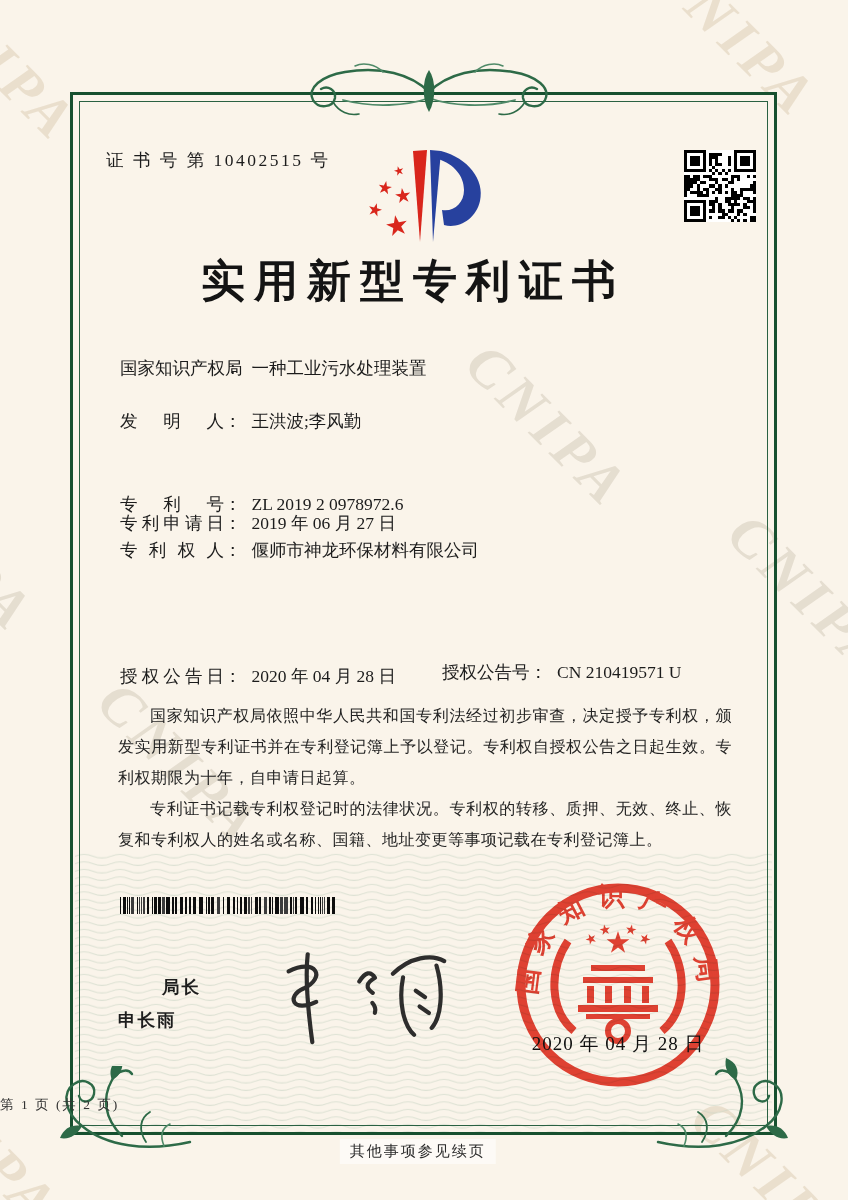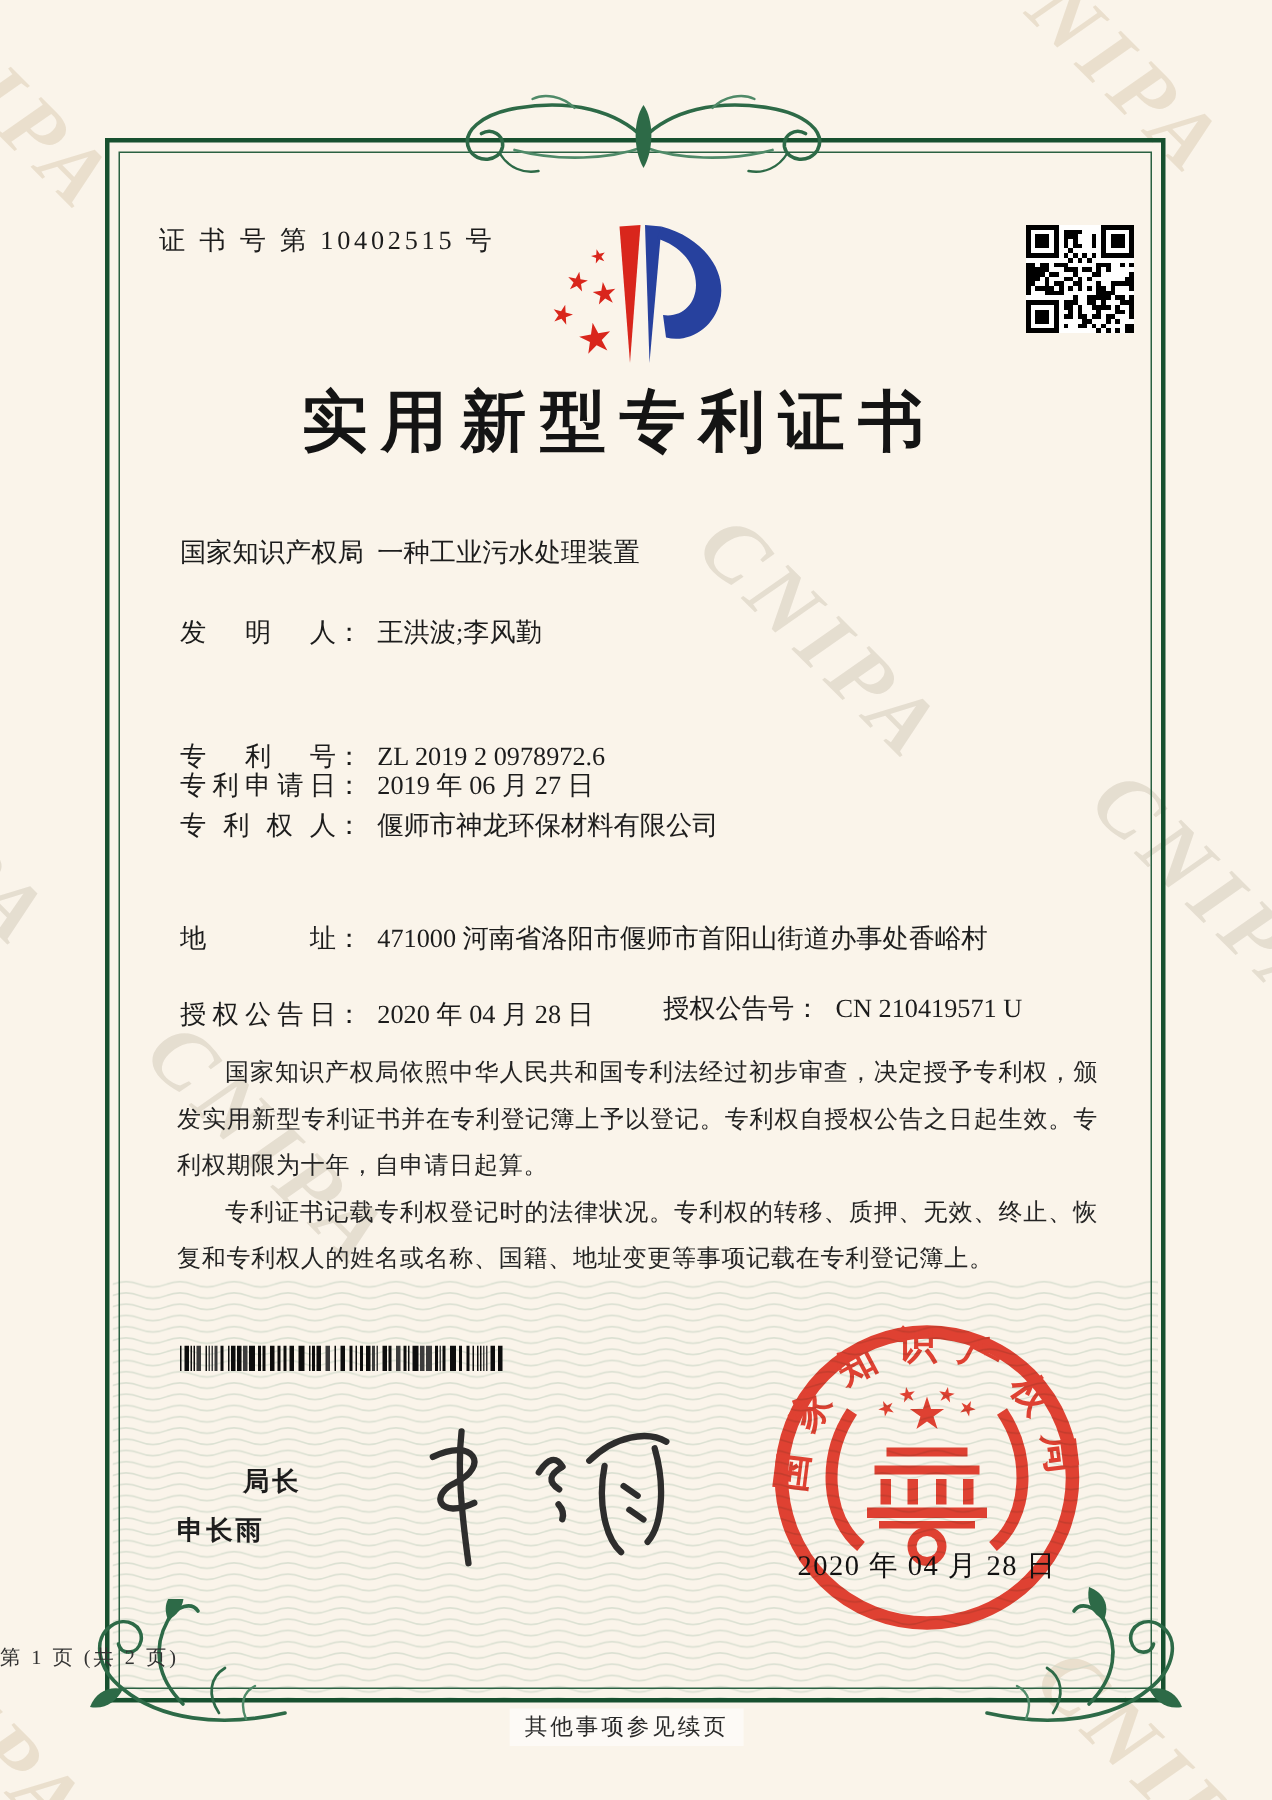--- a/index.html
+++ b/index.html
@@ -302,23 +302,20 @@
   </div>
   <div class="abs row" style="top:460px;margin-top:32px;">
     <span class="flabel">专利号</span><span class="colon">：</span><span>ZL 2019 2 0978972.6</span>
   </div>
   <div class="abs row" style="top:511px;">
     <span class="flabel">专利申请日</span><span class="colon">：</span><span>2019 年 06 月 27 日</span>
   </div>
   <div class="abs row" style="top:538px;">
     <span class="flabel">专利权人</span><span class="colon">：</span><span>偃师市神龙环保材料有限公司</span>
   </div>
-  <div class="abs row" style="top:613px;">
-    <span class="flabel">地址</span><span class="colon">：</span><span>471000 河南省洛阳市偃师市首阳山街道办事处香峪村</span>
-  </div>
   <div class="abs row" style="top:664px;">
     <span class="flabel">授权公告日</span><span class="colon">：</span><span>2020 年 04 月 28 日</span>
   </div>
   <div class="abs row" style="top:660px;left:442px;">
     <span>授权公告号</span><span class="colon">：</span><span>CN 210419571 U</span>
   </div>
 
   <div class="abs body-text">
     <p>国家知识产权局依照中华人民共和国专利法经过初步审查，决定授予专利权，颁发实用新型专利证书并在专利登记簿上予以登记。专利权自授权公告之日起生效。专利权期限为十年，自申请日起算。</p>
     <p>专利证书记载专利权登记时的法律状况。专利权的转移、质押、无效、终止、恢复和专利权人的姓名或名称、国籍、地址变更等事项记载在专利登记簿上。</p>

